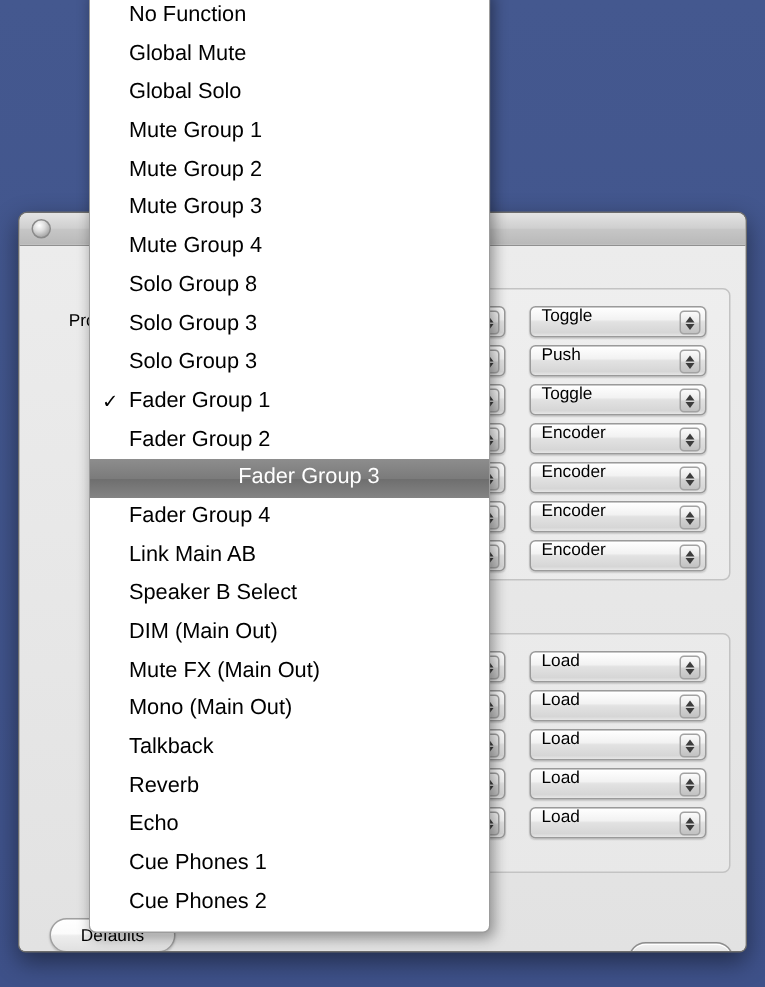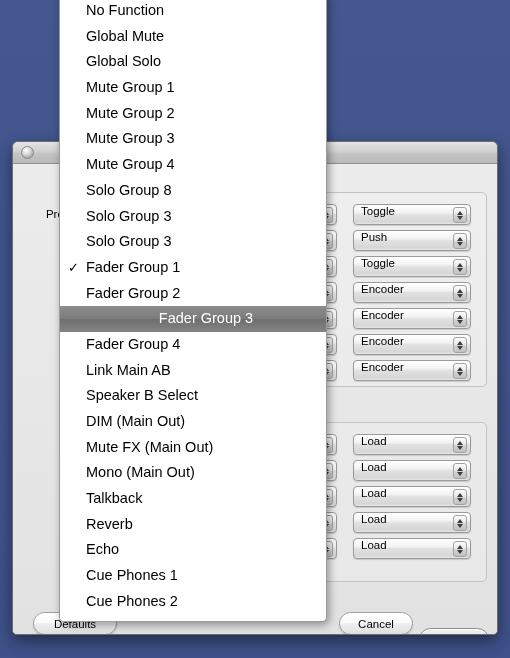--- a/index.html
+++ b/index.html
@@ -388,21 +388,20 @@
         <div class="popup popup-right" style="top: 374px;">
           <span>Load</span>
           <span class="arrows">
             <span class="arrow-up"></span>
             <span class="arrow-dn"></span>
           </span>
         </div>
       </div>
 
     <div class="pushbtn" id="btn-defaults">Defaults</div>
-    <div class="pushbtn" id="btn-cancel">Cancel</div>
     <div class="pushbtn default" id="btn-ok">OK</div>
 
   </div>
 </div>
 
 <div id="menu">
     <div class="menu-item"><span>No Function</span></div>
     <div class="menu-item"><span>Global Mute</span></div>
     <div class="menu-item"><span>Global Solo</span></div>
     <div class="menu-item"><span>Mute Group 1</span></div>

